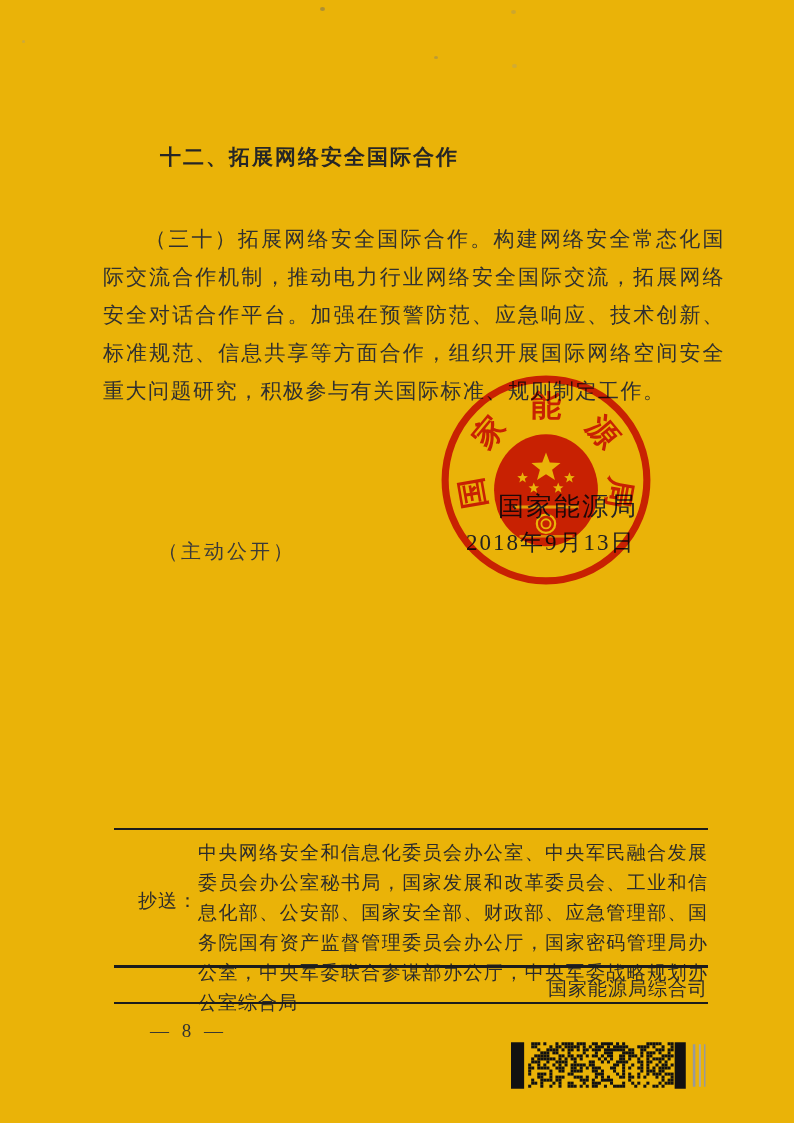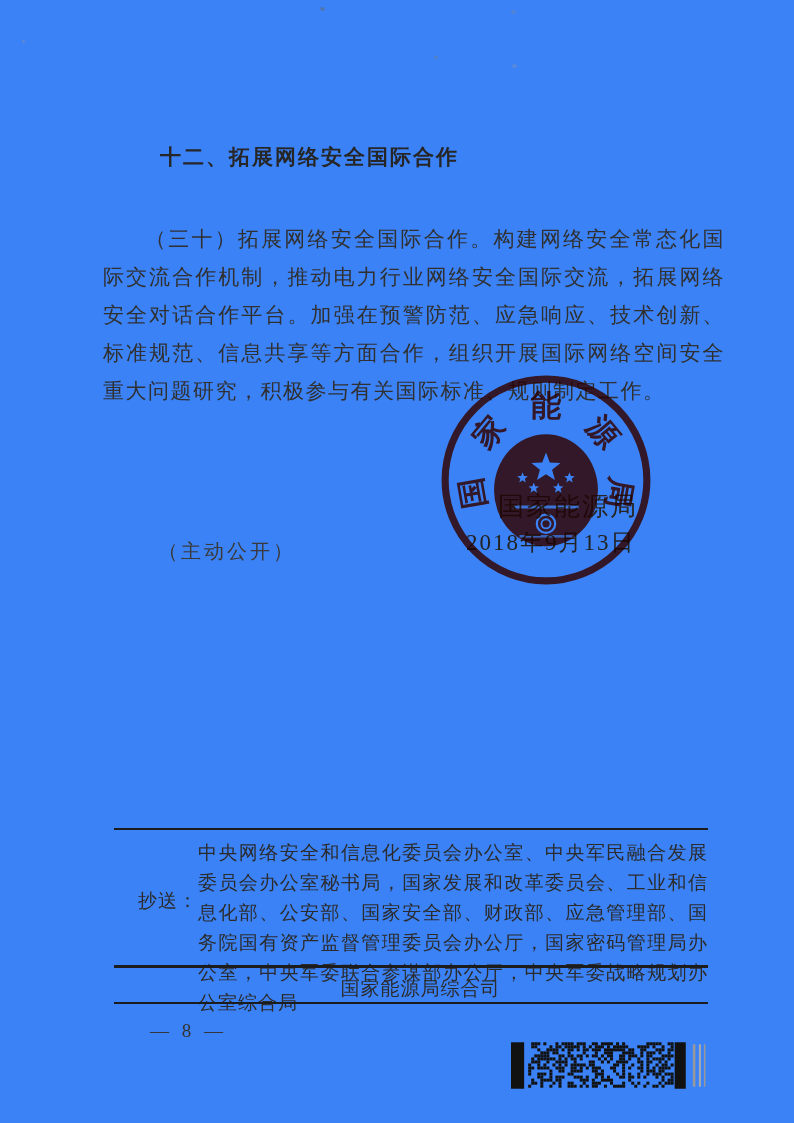--- a/index.html
+++ b/index.html
@@ -1,20 +1,20 @@
 <!DOCTYPE html>
 <html><head>
 <meta charset="utf-8">
 <style>
   html,body{margin:0;padding:0;background:#e8e8e8;}
   .page{
     position:relative;
     width:794px;height:1123px;
     margin:0 auto;
-    background:#3b82f6;
+    background:#eab308;
     overflow:hidden;
     font-family:"Liberation Serif", serif;
     color:#2e2e2e;
   }
   
   .doc-heading{
     position:absolute;left:160px;top:143px;
     font-size:21px;font-weight:bold;letter-spacing:2px;
     color:#262626;
   }
@@ -50,21 +50,21 @@
   .rule-3{top:1002px;height:2px;}
   .cc-block{
     position:absolute;left:138px;top:838px;width:570px;
     display:flex;align-items:flex-start;
     font-size:19px;line-height:30px;letter-spacing:1px;color:#2b2b2b;
   }
   .cc-label{flex:0 0 auto;white-space:nowrap;margin-top:48px;}
   .cc-list{flex:1 1 auto;text-align:justify;text-justify:inter-character;}
   .printer-row{
     position:absolute;left:133px;top:976px;width:575px;
-    display:flex;justify-content:center;
+    display:flex;justify-content:flex-end;
     font-size:19px;letter-spacing:1px;color:#2b2b2b;gap:12px;
   }
   .page-number{
     position:absolute;left:150px;top:1020px;
     font-size:19px;letter-spacing:4px;color:#333;
   }
   .barcode{
     position:absolute;left:511px;top:1042px;width:198px;height:47px;
   }
   

